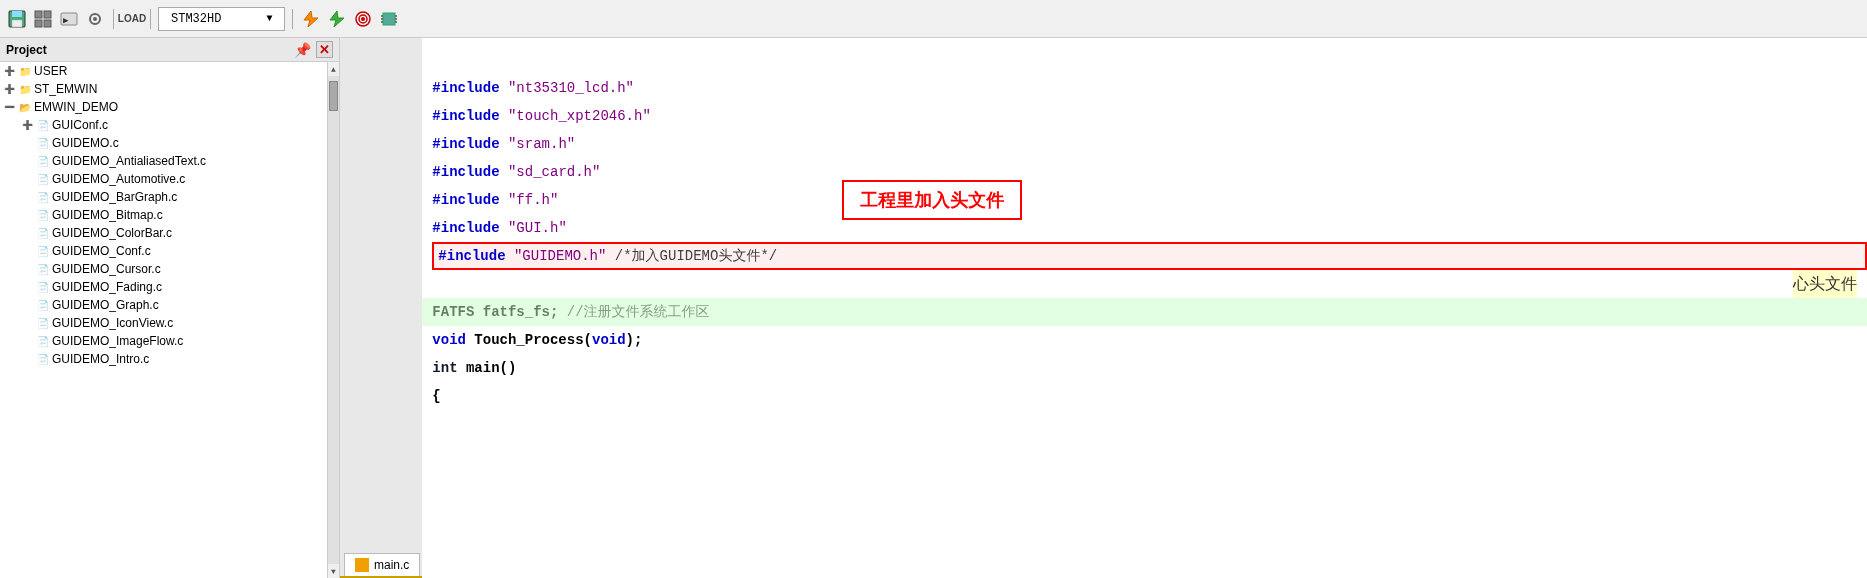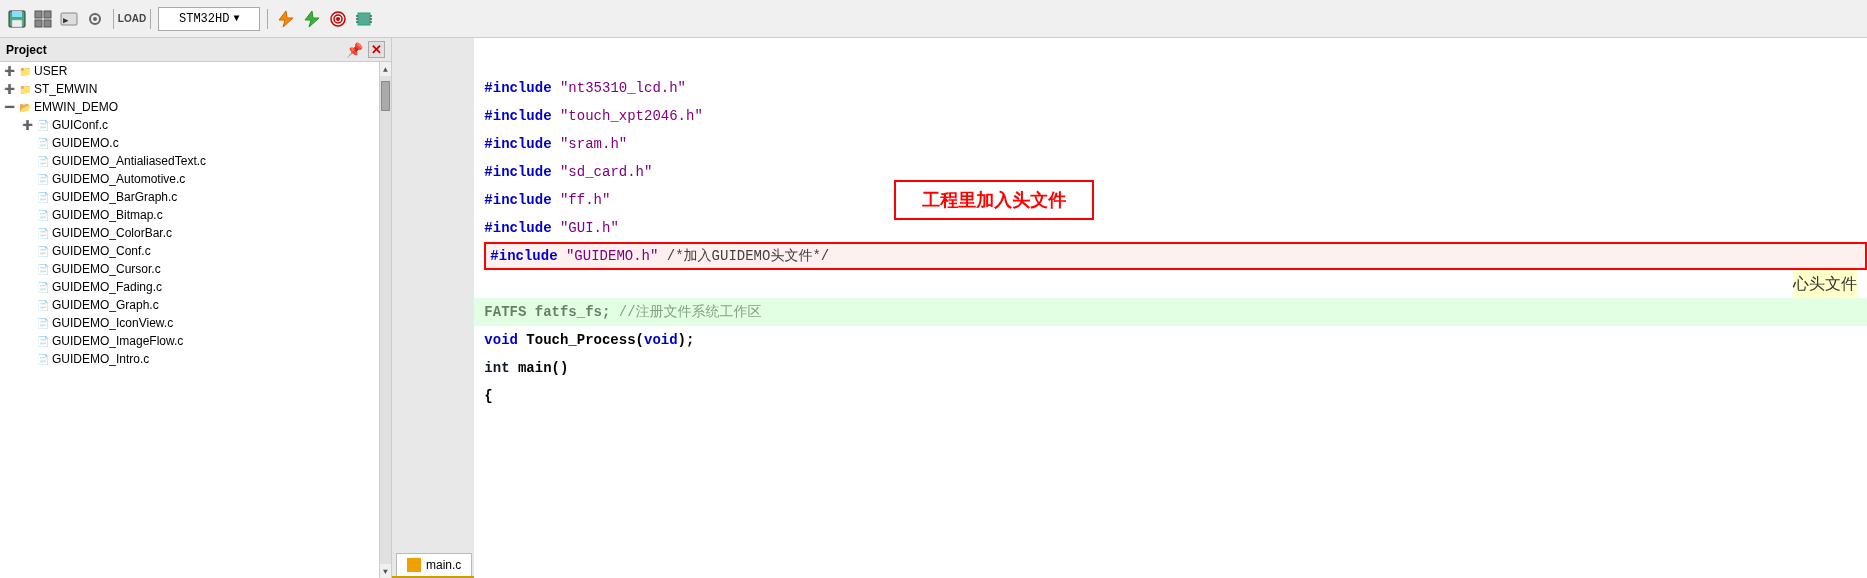--- a/index.html
+++ b/index.html
@@ -36,41 +36,42 @@
       width: 1px;
       height: 20px;
       background: #aaa;
       margin: 0 3px;
     }
     .toolbar-dropdown {
       display: flex;
       align-items: center;
       background: white;
       border: 1px solid #aaa;
-      padding: 2px 20px;
+      padding: 2px 12px;
       height: 24px;
       min-width: 90px;
       font-size: 12px;
       cursor: pointer;
+      gap: 41px;
     }
     .toolbar-dropdown-arrow {
       margin-left: 4px;
       font-size: 10px;
     }
 
     
     .main-layout {
       display: flex;
       flex: 1;
       overflow: hidden;
     }
 
     
     .sidebar {
-      width: 392px;
+      width: 340px;
       background: #ffffff;
       border-right: 1px solid #ccc;
       display: flex;
       flex-direction: column;
       overflow: hidden;
     }
     .sidebar-header {
       display: flex;
       align-items: center;
       background: #e8e8e8;
@@ -216,21 +217,21 @@
     .kw-include { color: #0000cc; font-weight: bold; }
     .kw-string { color: #800080; }
     .kw-comment { color: #404040; }
     .kw-normal { color: #000000; font-weight: bold; }
 
     
     .annotation-box {
       position: absolute;
       border: 2px solid red;
       background: white;
-      padding: 4px 26px;
+      padding: 4px 16px;
       font-family: 'SimSun', Arial, sans-serif;
       font-size: 18px;
       color: red;
       font-weight: bold;
       white-space: nowrap;
       z-index: 10;
     }
 
     
     .sidebar-vscroll {

